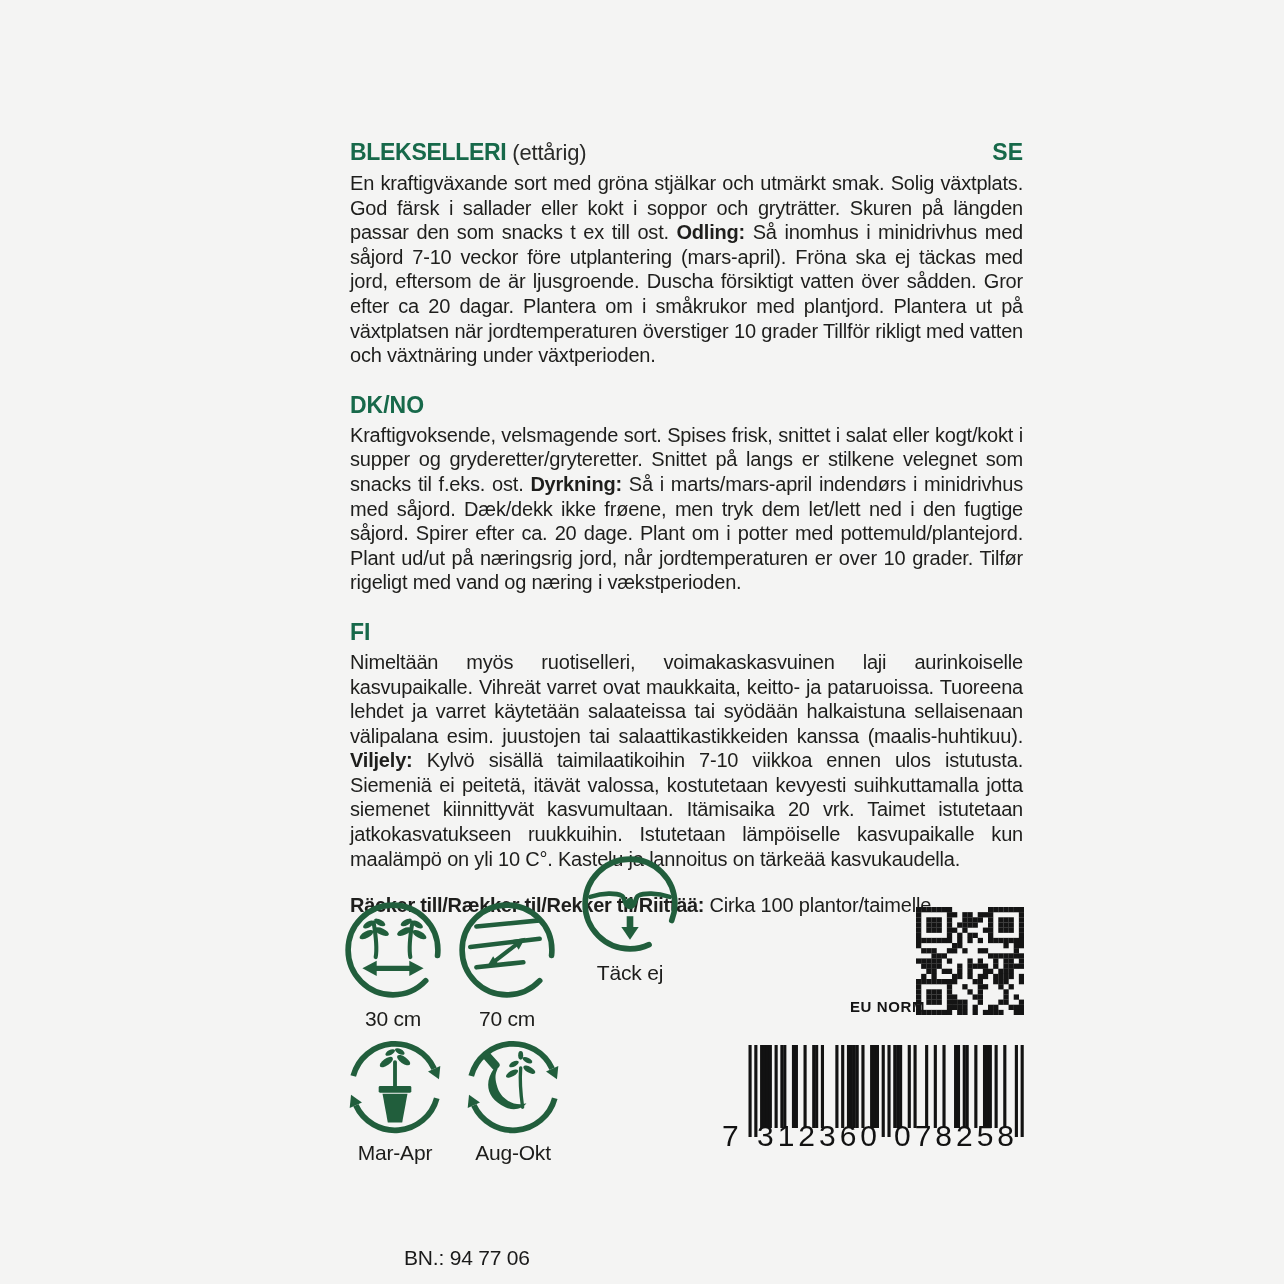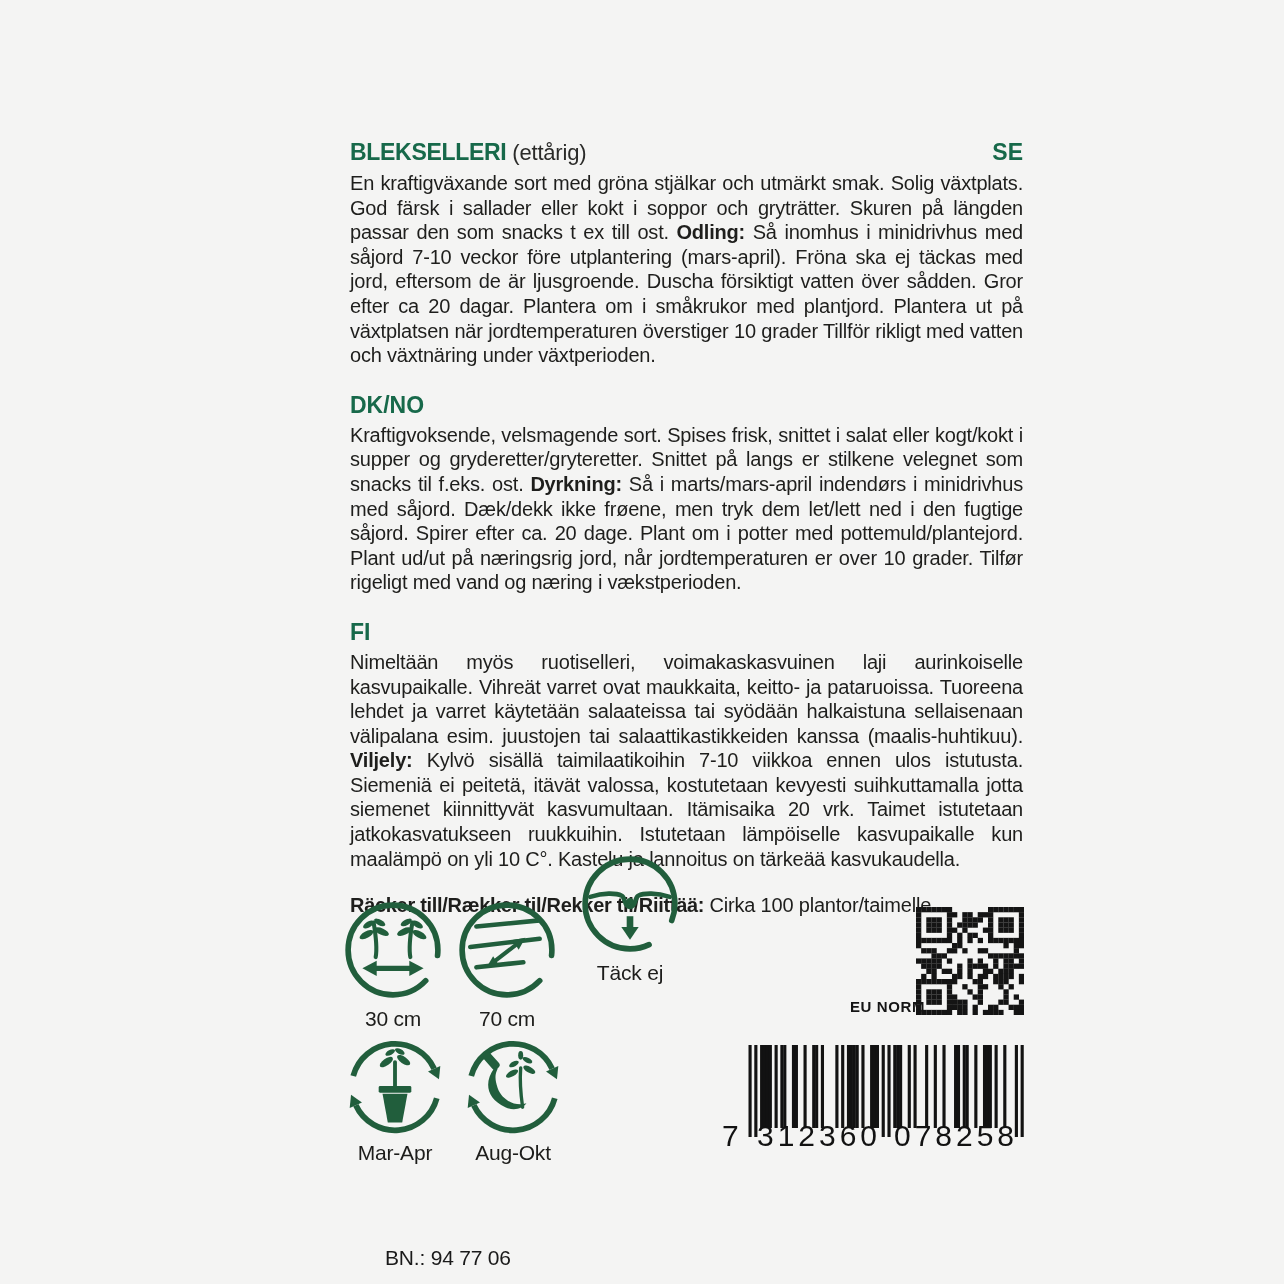--- a/index.html
+++ b/index.html
@@ -33,21 +33,21 @@
              font-size:15px; font-weight:bold; letter-spacing:0.6px; color:#141414; }
 
   .barcode { position:absolute; left:722px; top:1045px; width:301px; height:112px; color:#121212; }
   .bc-bars { position:absolute; left:26px; top:0; }
   .bc-bars rect { fill:#121212; }
   .bc-digit { position:absolute; top:76px; font-size:30px; line-height:30px; color:#121212; }
   .bc-first { left:0; }
   .bc-left  { left:35px;  width:120px; display:flex; justify-content:space-between; }
   .bc-right { left:172px; width:120px; display:flex; justify-content:space-between; }
 
-  .batch { position:absolute; left:385px; top:1246px; font-size:21px; letter-spacing:-0.2px; color:#1a1a1a; }
+  .batch { position:absolute; left:404px; top:1246px; font-size:21px; letter-spacing:-0.2px; color:#1a1a1a; }
 </style>
 </head>
 <body style="background: rgb(244, 244, 243);">
 
 <div class="content">
 
   <div class="section">
     <div class="sec-head">
       <span class="sec-title"><span>BLEKSELLERI</span><span class="sec-sub"> (ettårig)</span></span>
       <span class="sec-code">SE</span>

